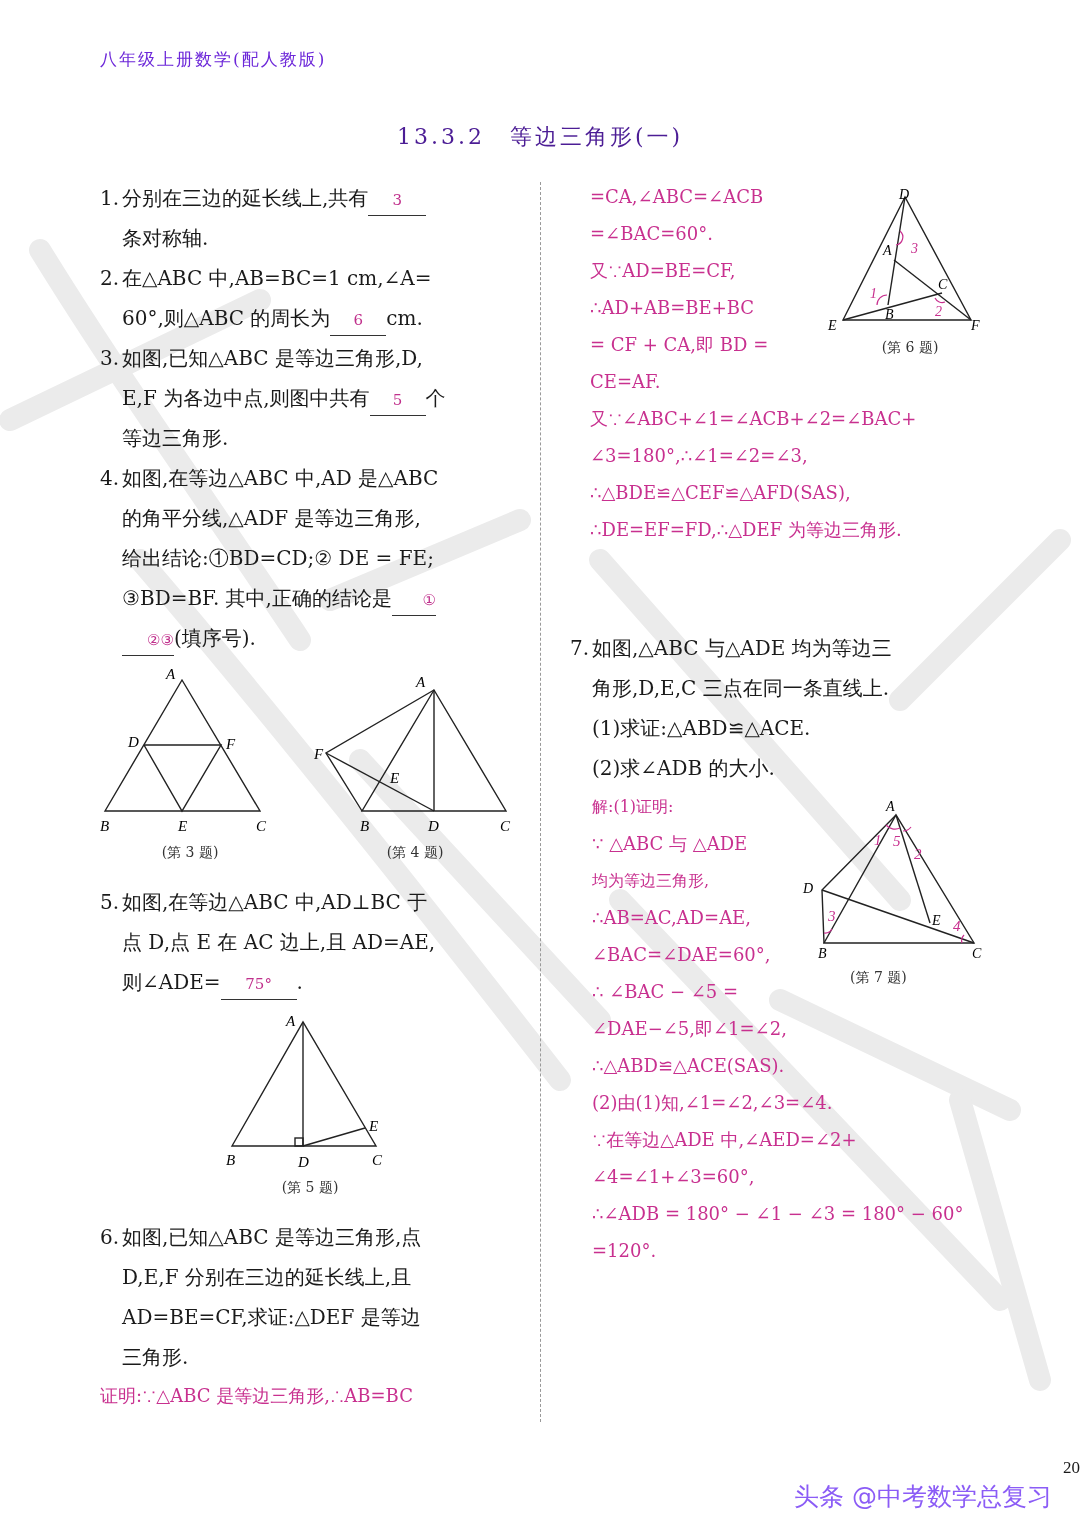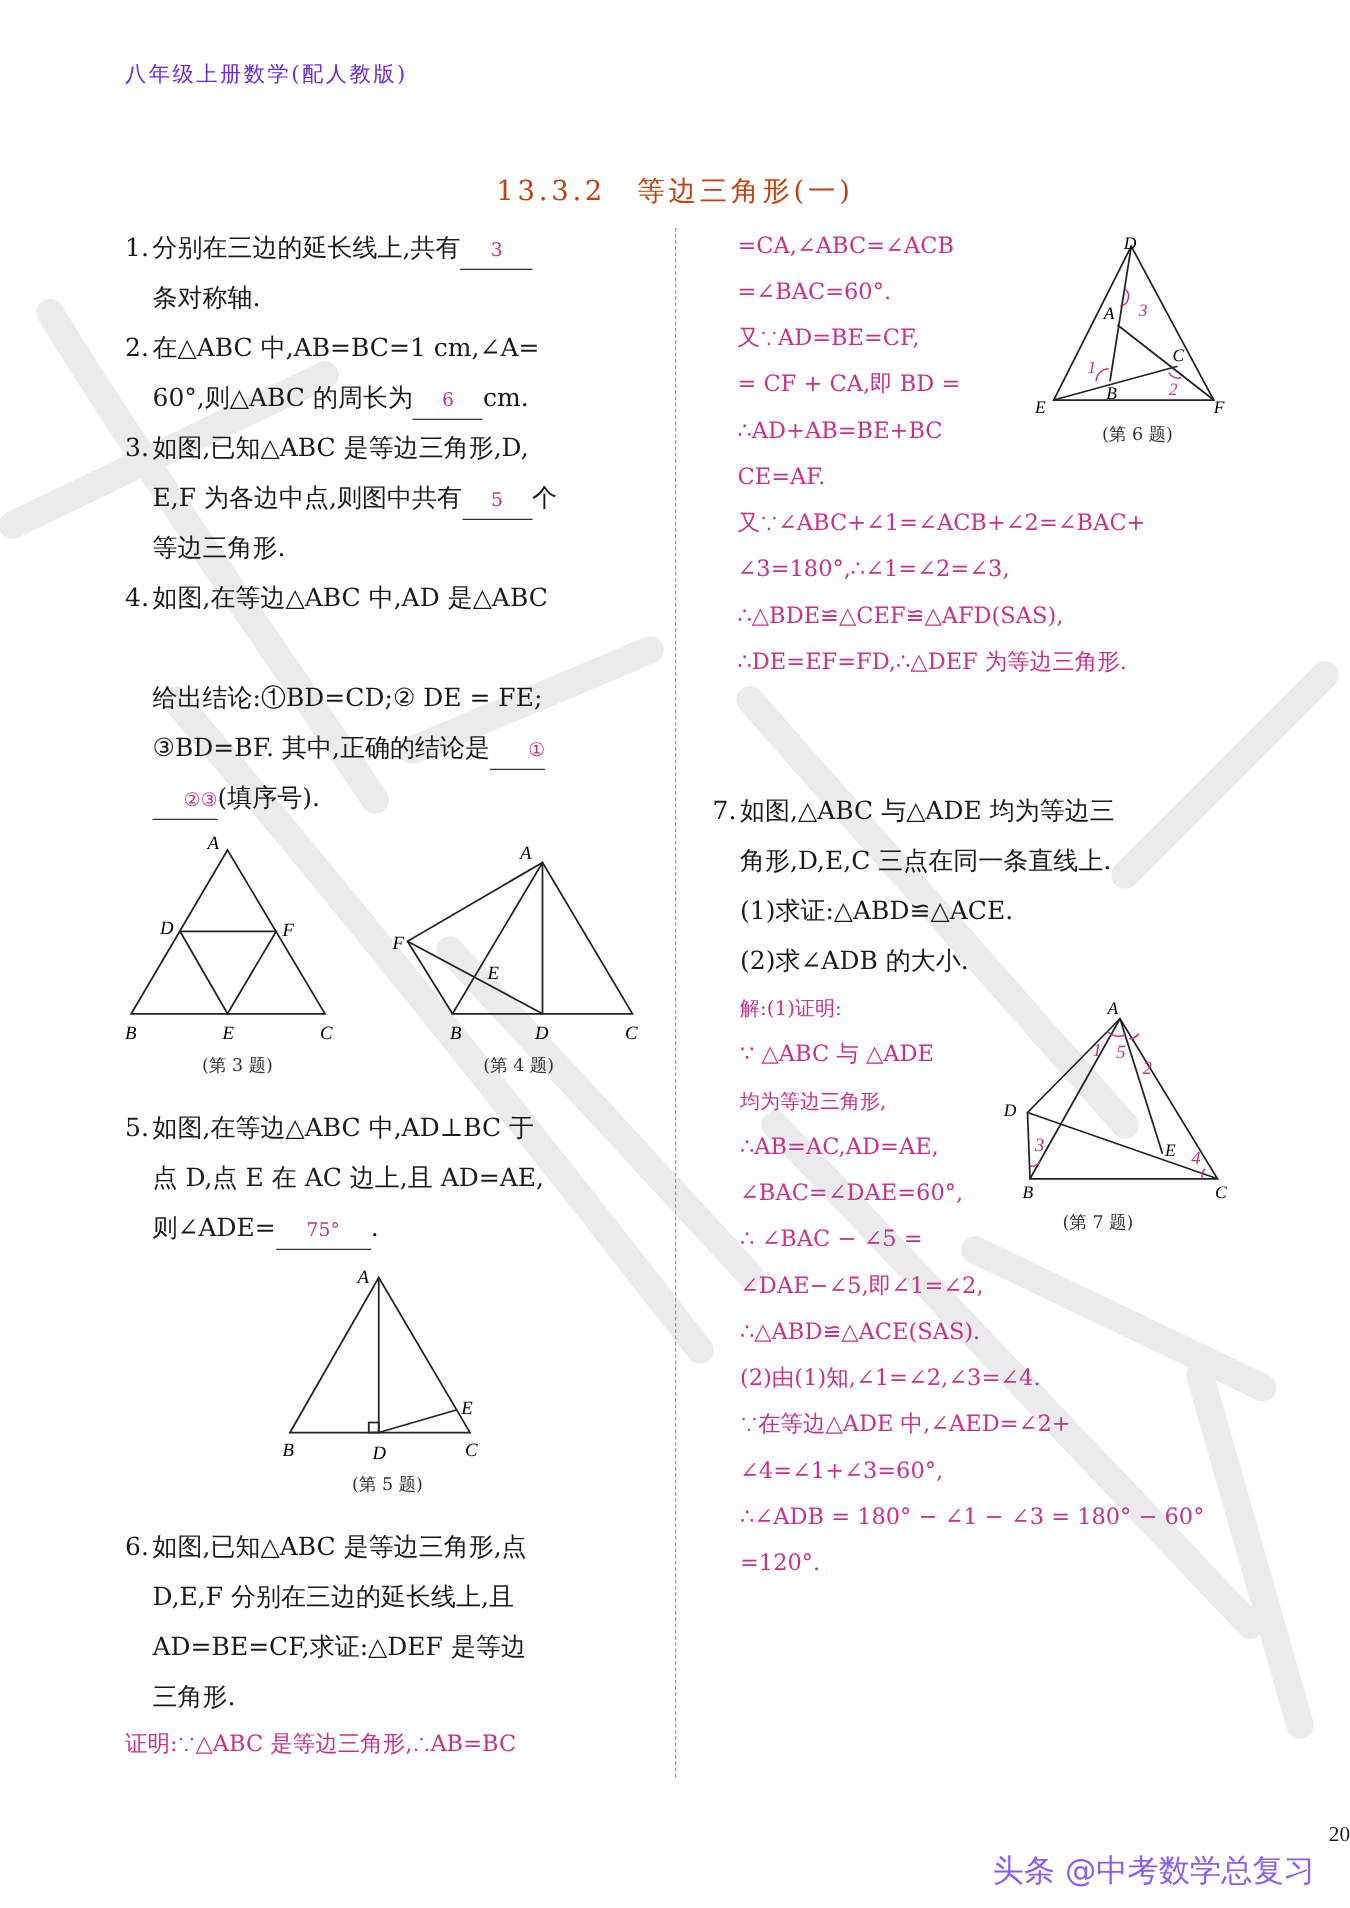--- a/index.html
+++ b/index.html
@@ -2,21 +2,21 @@
 <html><head>
 <meta charset="utf-8">
 <style>
   html, body { margin:0; padding:0; }
   body {
     width:1080px; height:1526px; background:#ffffff; position:relative; overflow:hidden;
     font-family: "DejaVu Serif", "Liberation Serif", serif; color:#1a1a1a;
   }
   .watermark { position:absolute; left:0; top:0; width:1080px; height:1526px; pointer-events:none; }
   .header-text { position:absolute; left:100px; top:48px; font-size:17px; letter-spacing:2px; color:#6d28d9; }
-  .section-title { position:absolute; left:0; width:1080px; top:138px; text-align:center; font-size:22px; letter-spacing:3px; color:#c2410c; }
+  .section-title { position:absolute; left:0; width:1080px; top:122px; text-align:center; font-size:22px; letter-spacing:3px; color:#4c1d95; }
   .col { position:absolute; font-size:20px; line-height:40px; }
   .col-left { left:100px; top:178px; width:420px; }
   .col-right { left:570px; top:178px; width:420px; }
   .divider { position:absolute; left:540px; top:182px; height:1240px; border-left:1.5px dashed #999; }
   .q { position:relative; padding-left:22px; }
   .q .num { position:absolute; left:0; top:0; }
   .blank { display:inline-block; border-bottom:1.5px solid #333; text-align:center; line-height:30px; color:#c0308c; font-size:15px; }
   .ans { color:#c8308f; font-size:18px; line-height:37px; }
   .fig { position:absolute; }
   .cap { font-size:14px; color:#333; text-align:center; }
@@ -59,21 +59,21 @@
   </div>
   <div class="q">
     <span class="num">3.</span>
     <span>如图,已知△ABC 是等边三角形,D,</span><br>
     <span>E,F 为各边中点,则图中共有</span><span class="blank" style="width:56px">5</span><span>个</span><br>
     <span>等边三角形.</span>
   </div>
   <div class="q">
     <span class="num">4.</span>
     <span>如图,在等边△ABC 中,AD 是△ABC</span><br>
-    <br>
+    <span>的角平分线,△ADF 是等边三角形,</span><br>
     <span>给出结论:①BD=CD;② DE = FE;</span><br>
     <span>③BD=BF. 其中,正确的结论是</span><span class="blank" style="width:44px;text-align:right">①</span><br>
     <span class="blank" style="width:52px;text-align:right">②③</span><span>(填序号).</span>
   </div>
 </div>
 
 <div class="fig" style="left:100px;top:665px;width:180px;height:210px">
   <svg width="180" height="175" viewBox="0 0 180 175">
     <g stroke="#222" stroke-width="1.4" fill="none">
       <polygon points="5,146 82,15 160,146"></polygon>
@@ -141,22 +141,22 @@
     <span>AD=BE=CF,求证:△DEF 是等边</span><br>
     <span>三角形.</span>
   </div>
   <div class="ans">证明:∵△ABC 是等边三角形,∴AB=BC</div>
 </div>
 
 <div class="col col-right" style="left:590px;top:178px;line-height:37px">
   <div class="ans">=CA,∠ABC=∠ACB</div>
   <div class="ans">=∠BAC=60°.</div>
   <div class="ans">又∵AD=BE=CF,</div>
+  <div class="ans">∴AD+AB=BE+BC</div>
   <div class="ans">= CF + CA,即 BD =</div>
-  <div class="ans">∴AD+AB=BE+BC</div>
   <div class="ans">CE=AF.</div>
   <div class="ans" style="white-space:nowrap">又∵∠ABC+∠1=∠ACB+∠2=∠BAC+</div>
   <div class="ans">∠3=180°,∴∠1=∠2=∠3,</div>
   <div class="ans">∴△BDE≌△CEF≌△AFD(SAS),</div>
   <div class="ans">∴DE=EF=FD,∴△DEF 为等边三角形.</div>
 </div>
 
 <div class="fig" style="left:825px;top:185px;width:170px;height:190px">
   <svg width="170" height="150" viewBox="0 0 170 150">
     <g stroke="#222" stroke-width="1.4" fill="none">

